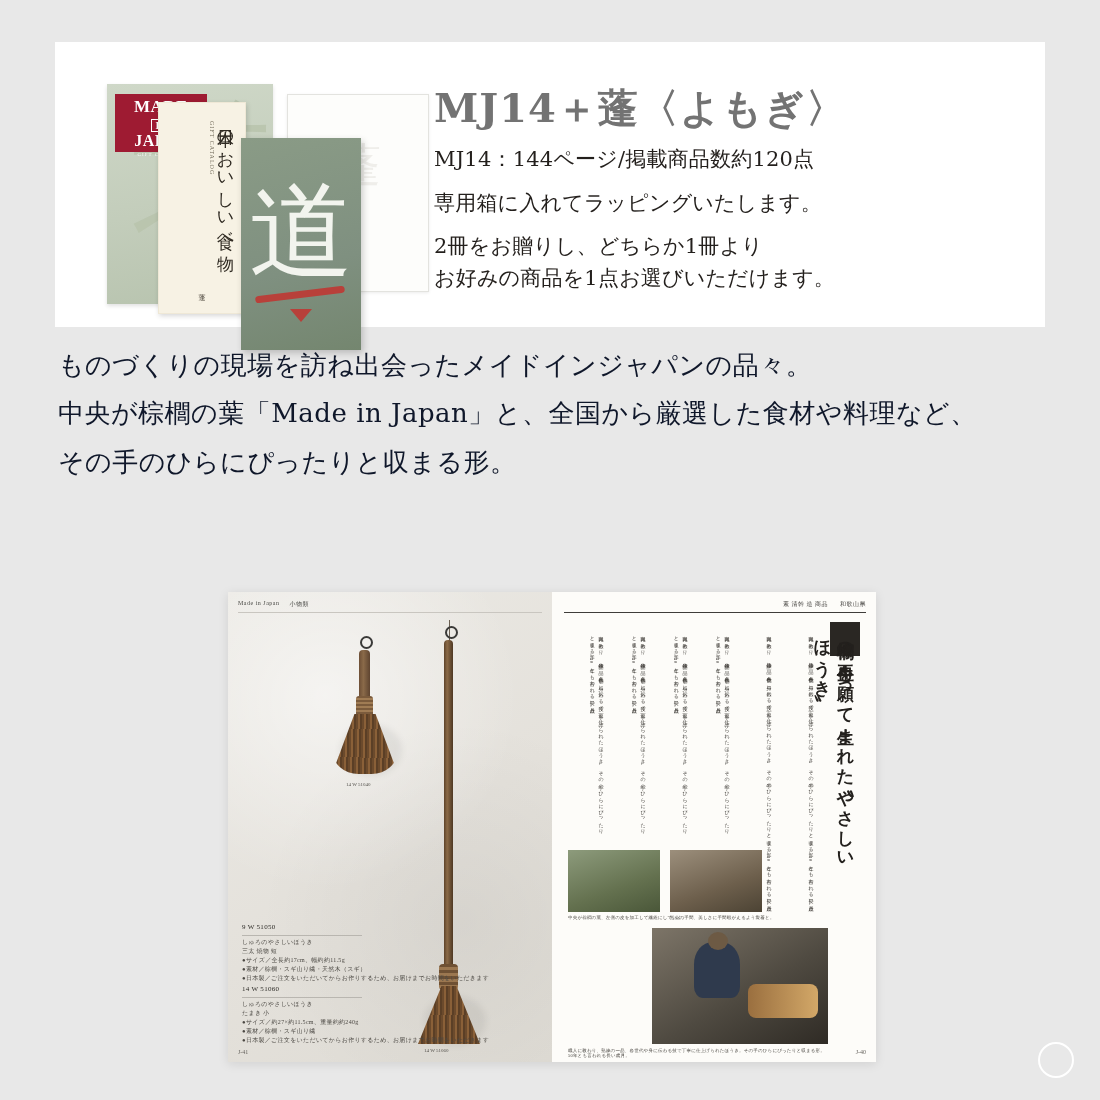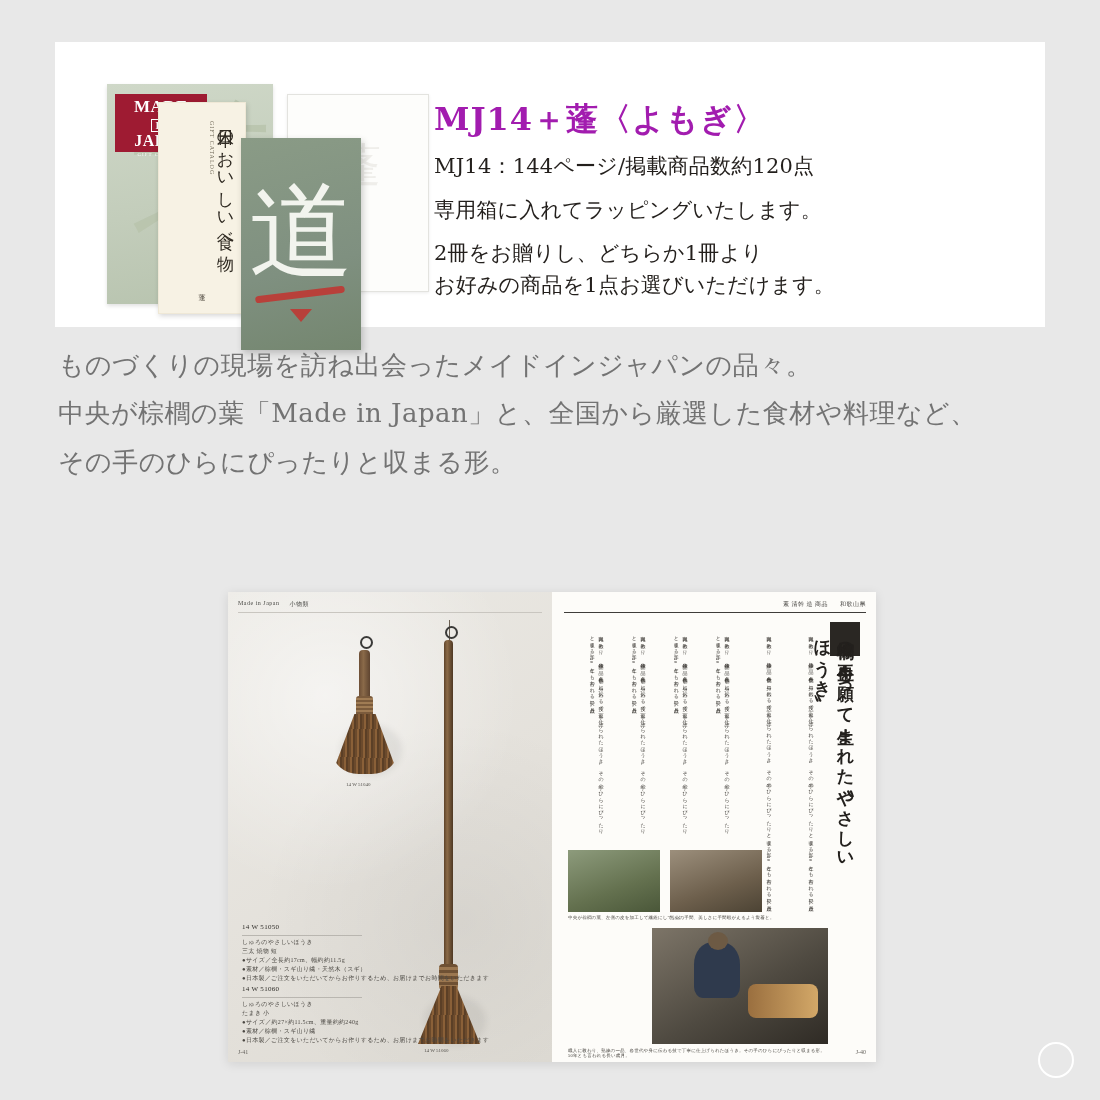--- a/index.html
+++ b/index.html
@@ -201,25 +201,25 @@
     border-top: 13px solid #b8403a;
   }
 
   
   .hero-text {
     flex: 1 1 auto;
     padding: 44px 20px 0 24px;
     box-sizing: border-box;
   }
   .hero-title {
-    font-size: 32px;
+    font-size: 40px;
     font-weight: bold;
-    color: #a21caf;
+    color: #737373;
     letter-spacing: 1px;
-    margin: 16px 0 14px 0;
+    margin: 0 0 14px 0;
     line-height: 1.1;
     font-family: "DejaVu Serif", serif;
   }
   .hero-line {
     font-size: 21px;
     color: #231f1c;
     line-height: 1.5;
     letter-spacing: 0.2px;
     font-family: "DejaVu Serif", serif;
   }
@@ -229,21 +229,21 @@
   .body-copy {
     position: absolute;
     left: 58px;
     top: 345px;
     width: 1000px;
   }
   .body-copy p {
     margin: 0 0 8px 0;
     font-size: 26px;
     line-height: 1.55;
-    color: #737373;
+    color: #0f172a;
     letter-spacing: 0.5px;
     font-family: "DejaVu Serif", serif;
   }
 
   
   .spread {
     position: absolute;
     left: 228px;
     top: 592px;
     width: 648px;
@@ -527,21 +527,21 @@
 
     <div class="shadow-soft" style="left:196px; top:404px; width:62px; height:50px;"></div>
     <div class="broom-l-stick"></div>
     <div class="broom-l-band"></div>
     <div class="broom-l-fan"></div>
 
     <div class="midcap" style="left:118px; top:190px;">14 W 51040</div>
     <div class="midcap" style="left:196px; top:456px;">14 W 51060</div>
 
     <div class="cap" style="left:14px; top:330px;">
-      <span class="code">14 W 51050</span>
+      <span class="code">9 W 51050</span>
       <span class="rule"></span>
       <div>しゅろのやさしいほうき</div>
       <div>三太 焼物 短</div>
       <div>●サイズ／全長約17cm、幅約約11.5g</div>
       <div>●素材／棕櫚・スギ山り繊・天然木（スギ）</div>
       <div>●日本製／ご注文をいただいてからお作りするため、お届けまでお時間をいただきます</div>
     </div>
 
     <div class="cap" style="left:14px; top:392px;">
       <span class="code">14 W 51060</span>

